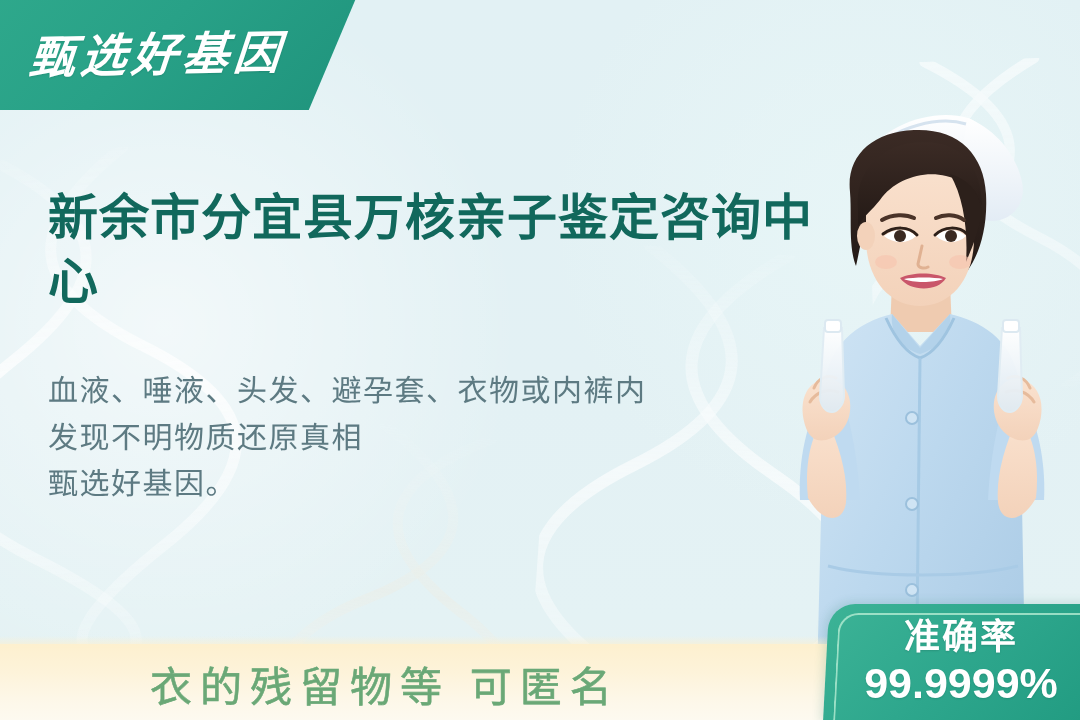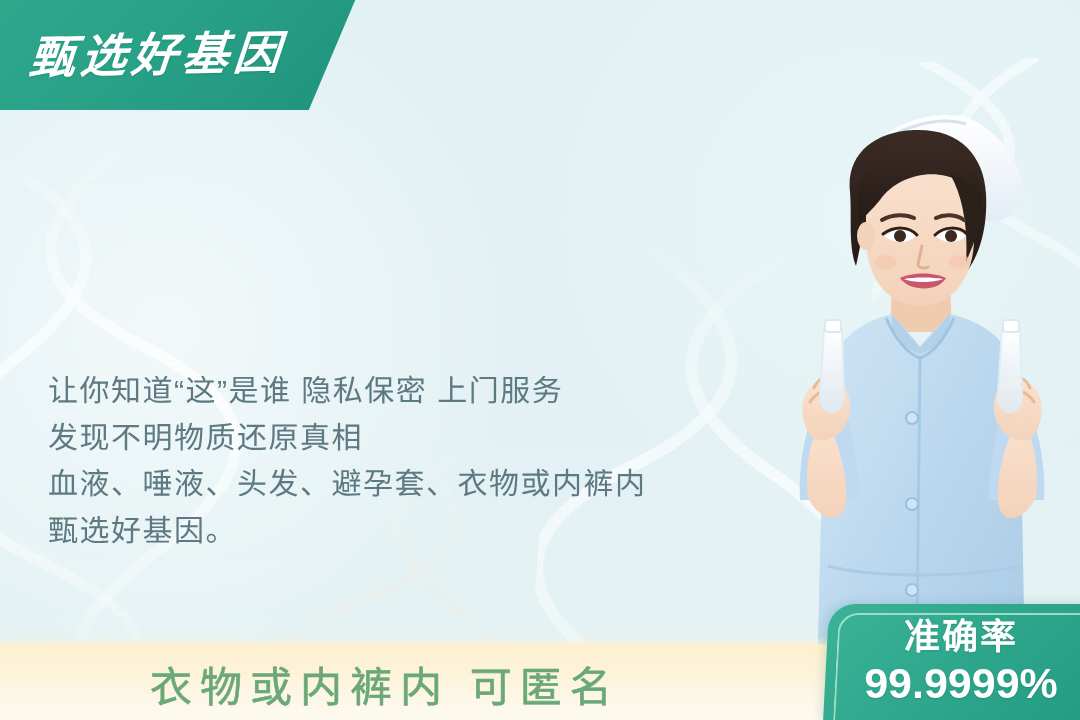--- a/index.html
+++ b/index.html
@@ -401,30 +401,30 @@
     <path d="M248 232 L266 232 L268 300 C268 310 260 316 256 316 C250 316 244 310 244 300 Z" fill="url(#vial)" stroke="#e0ecf3" stroke-width="2"></path>
     <rect x="249" y="224" width="16" height="12" rx="3" fill="#ffffff" stroke="#dce9f1" stroke-width="2"></rect>
 
     <rect x="0" y="560" width="330" height="64" fill="url(#fadeout)"></rect>
   </svg>
 
   <div class="logo-badge">
     <span class="logo-text">甄选好基因</span>
   </div>
 
+  <h1 class="headline">新余市分宜县万核亲子鉴定咨询中心</h1>
 
   <div class="body-copy">
-    <div class="line">让你知道“这”是谁 隐私保密 上门服务</div>
+    <div class="line">血液、唾液、头发、避孕套、衣物或内裤内</div>
     <div class="line">发现不明物质还原真相</div>
-    <div class="line">血液、唾液、头发、避孕套、衣物或内裤内</div>
     <div class="line">甄选好基因。</div>
   </div>
 
   <div class="bottom-band"></div>
-  <div class="tagline">衣物或内裤内 可匿名</div>
+  <div class="tagline">衣的残留物等 可匿名</div>
 
   <div class="accuracy-badge">
     <div class="inner-stroke"></div>
     <div class="badge-inner">
       <div class="badge-label">准确率</div>
       <div class="badge-value">99.9999%</div>
     </div>
   </div>
 
 </div>

